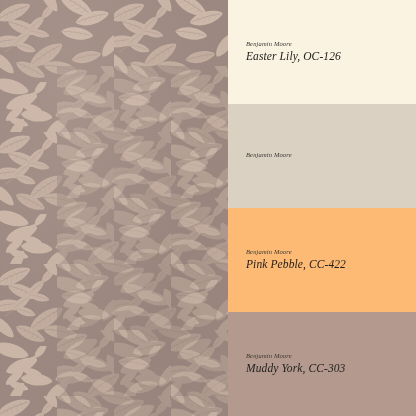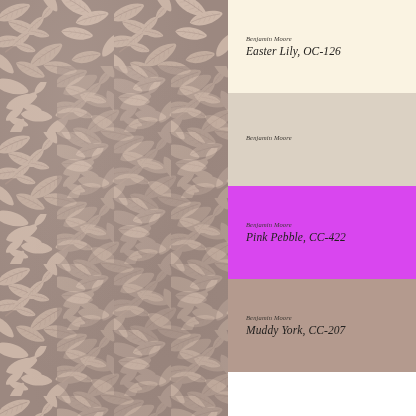--- a/index.html
+++ b/index.html
@@ -41,21 +41,21 @@
     position: absolute;
     inset: 0;
     pointer-events: none;
     background:
       radial-gradient(ellipse at 30% 20%, rgba(215,198,188,0.17), rgba(215,198,188,0) 62%),
       radial-gradient(ellipse at 75% 78%, rgba(120,100,92,0.13), rgba(120,100,92,0) 60%);
   }
   
   .swatch-column {
     width: 188px;
-    height: 372px;
+    height: 416px;
     flex: 0 0 188px;
     display: flex;
     flex-direction: column;
   }
   .swatch {
     position: relative;
     flex: 1 1 104px;
     height: 104px;
     box-sizing: border-box;
     padding-left: 18px;
@@ -172,24 +172,24 @@
 
     <div class="swatch" style="background-color: rgb(250, 243, 226);">
       <div class="swatch-brand" style="color: rgb(58, 54, 49);">Benjamin Moore</div>
       <div class="swatch-name" style="color: rgb(35, 33, 31);">Easter Lily, OC-126</div>
     </div>
 
     <div class="swatch" style="background-color: rgb(219, 209, 195);">
       <div class="swatch-brand" style="color: rgb(58, 54, 49);">Benjamin Moore</div>
     </div>
 
-    <div class="swatch" style="background-color: #d946ef;">
+    <div class="swatch" style="background-color: #fdba74;">
       <div class="swatch-brand" style="color: rgb(58, 54, 49);">Benjamin Moore</div>
       <div class="swatch-name" style="color: rgb(35, 33, 31);">Pink Pebble, CC-422</div>
     </div>
 
     <div class="swatch" style="background-color: rgb(180, 154, 142);">
       <div class="swatch-brand" style="color: rgb(58, 54, 49);">Benjamin Moore</div>
-      <div class="swatch-name" style="color: rgb(35, 33, 31);">Muddy York, CC-207</div>
+      <div class="swatch-name" style="color: rgb(35, 33, 31);">Muddy York, CC-303</div>
     </div>
 
   </div>
 </div>
 
 </body></html>

